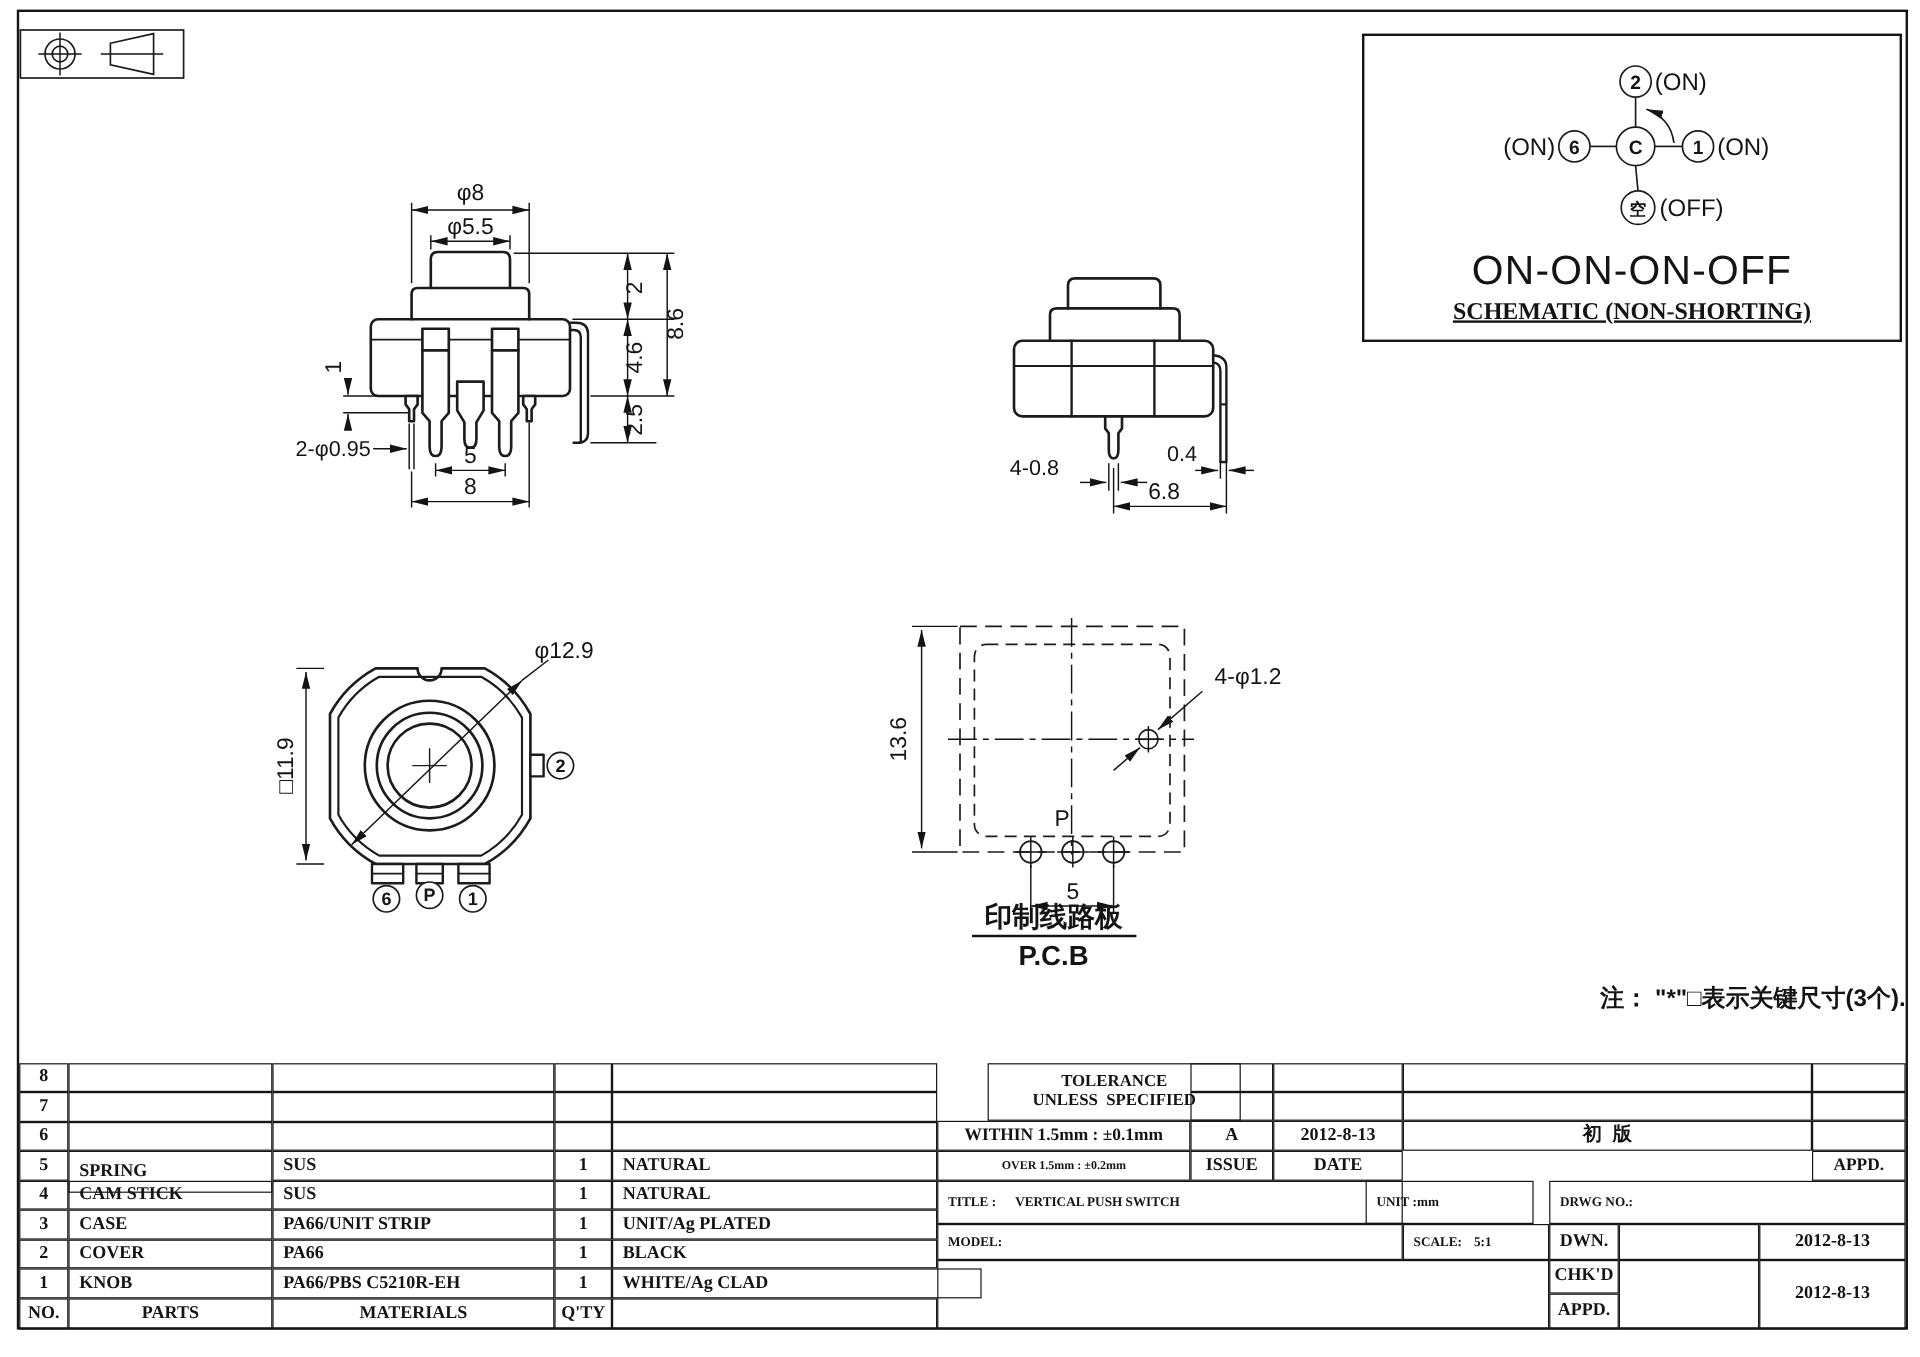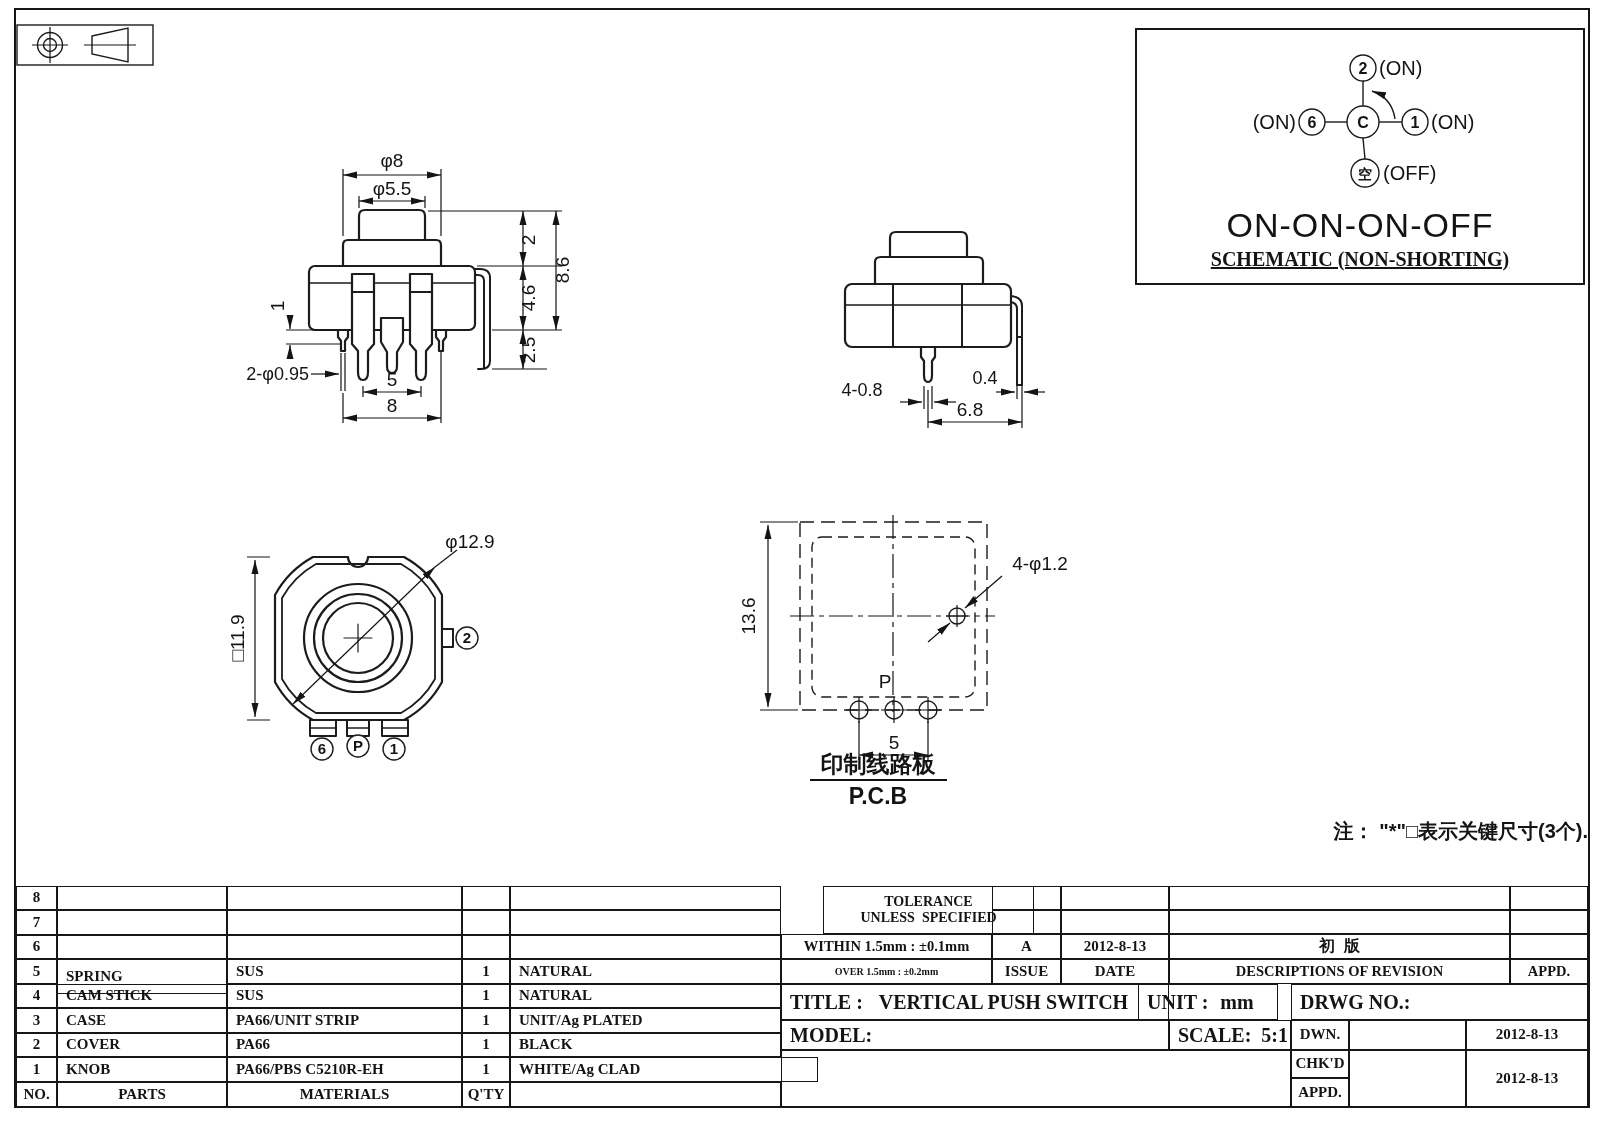--- a/index.html
+++ b/index.html
@@ -16,21 +16,21 @@
   .dm2{font-family:"Liberation Sans",sans-serif;font-size:18px}
   .pn{font-family:"Liberation Sans",sans-serif;font-size:15px;font-weight:bold}
   .schT{font-family:"Liberation Sans",sans-serif;font-size:34px;letter-spacing:1px}
   .schS{font-family:"Liberation Serif",serif;font-size:20px;font-weight:bold}
   .schL{font-family:"Liberation Sans",sans-serif;font-size:20px}
   .schN{font-family:"Liberation Sans",sans-serif;font-size:16px;font-weight:bold}
   .cjk{font-family:"Liberation Sans",sans-serif}
   .c{position:absolute;border:1px solid #161616;display:flex;align-items:center;justify-content:center;
      font-weight:bold;font-size:15px;white-space:pre;box-sizing:border-box;line-height:1.15}
   .cl{justify-content:flex-start;padding-left:8px}
-  .big{font-size:20px}
+  .big{font-size:11px}
   .tol{flex-direction:column;font-size:14px}
   .note{position:absolute;left:1150px;top:818px;width:438px;text-align:right;
         font-weight:bold;font-size:20px}
   .schbox{position:absolute;left:1135px;top:28px;width:450px;height:257px;border:2px solid #161616;box-sizing:border-box}
   .company{position:absolute;left:786px;top:1032px;width:507px;height:74px;background:#fff;border:2px solid #161616;
      box-sizing:border-box;z-index:5;display:flex;align-items:center;justify-content:center;
      font-family:"Liberation Sans",sans-serif;font-weight:bold;font-size:38px;letter-spacing:3px}
 </style>
 </head>
 <body>
@@ -322,30 +322,29 @@
 
   <div class="c" style="left:781px;top:934px;width:211px;height:25px;font-size:14.5px">WITHIN 1.5mm : ±0.1mm</div>
   <div class="c" style="left:992px;top:934px;width:69px;height:25px">A</div>
   <div class="c" style="left:1061px;top:934px;width:108px;height:25px">2012-8-13</div>
   <div class="c cjk" style="left:1169px;top:934px;width:341px;height:25px;font-size:16px">初  版</div>
   <div class="c" style="left:1510px;top:934px;width:78px;height:25px"></div>
 
   <div class="c" style="left:781px;top:959px;width:211px;height:25px;font-size:10px">OVER 1.5mm : ±0.2mm</div>
   <div class="c" style="left:992px;top:959px;width:69px;height:25px">ISSUE</div>
   <div class="c" style="left:1061px;top:959px;width:108px;height:25px">DATE</div>
-  <div class="c" style="left:1169px;top:959px;width:341px;height:25px;font-size:14.5px">DESCRIPTIONS OF REVISION</div>
   <div class="c" style="left:1510px;top:959px;width:78px;height:25px;font-size:14.5px">APPD.</div>
 
   <div class="c cl big" style="left:781px;top:984px;width:388px;height:36px">
     <span>TITLE :</span>
     <span style="margin-left:16px">VERTICAL PUSH SWITCH</span>
   </div>
   <div class="c cl big" style="left:1138px;top:984px;width:140px;height:36px">
     <span>UNIT :</span>
-    <span style="margin-left:12px">mm</span>
+    <span style="margin-left:0">mm</span>
   </div>
   <div class="c cl big" style="left:1291px;top:984px;width:297px;height:36px">DRWG NO.:</div>
 
   <div class="c cl big" style="left:781px;top:1020px;width:388px;height:30px">MODEL:</div>
   <div class="c cl big" style="left:1169px;top:1020px;width:122px;height:30px">
     <span>SCALE:</span>
     <span style="margin-left:10px">5:1</span>
   </div>
   <div class="c" style="left:1291px;top:1020px;width:58px;height:30px">DWN.</div>
   <div class="c" style="left:1349px;top:1020px;width:117px;height:30px"></div>

